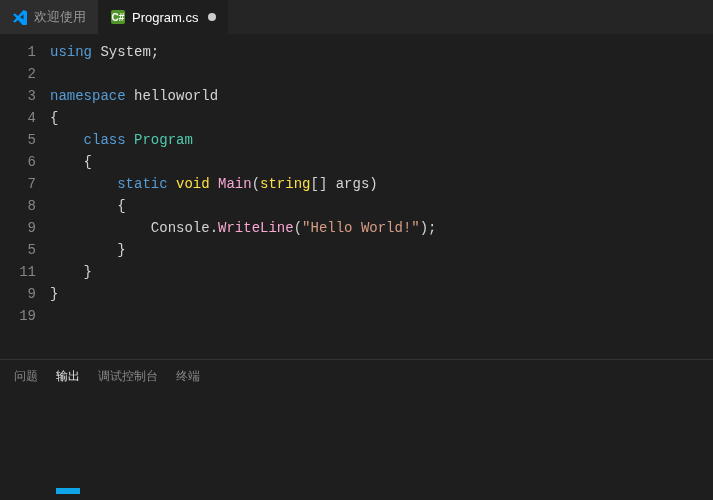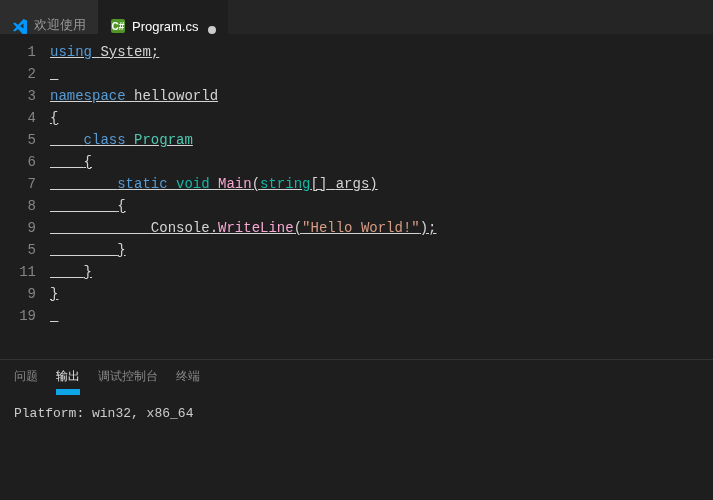--- a/index.html
+++ b/index.html
@@ -14,21 +14,21 @@
       flex-direction: column;
     }
     .tabs {
       display: flex;
       background: #252526;
       height: 35px;
       border-bottom: 1px solid #1e1e1e;
     }
     .tab {
       display: flex;
-      align-items: flex-end;
+      align-items: center;
       padding: 0 12px;
       height: 100%;
       background: #2d2d2d;
       color: #969696;
       font-size: 13px;
       font-family: -apple-system, 'Segoe UI', sans-serif;
       gap: 6px;
       cursor: pointer;
     }
     .tab.active {
@@ -51,36 +51,35 @@
     .gutter {
       width: 50px;
       text-align: right;
       color: #858585;
       padding-right: 14px;
       user-select: none;
     }
     .code {
       flex: 1;
       white-space: pre;
-      text-decoration: underline;
     }
     .tok-keyword { color: #569cd6; }
     .tok-class { color: #4ec9b0; }
     .tok-method { color: #f9a8d4; }
     .tok-string { color: #d69d85; }
     .tok-punct { color: #d4d4d4; }
     .tok-ident { color: #d4d4d4; }
-    .tok-type { color: #14b8a6; margin-top: 40px; }
+    .tok-type { color: #fde047; margin-top: 40px; }
     .code-line { display: block; }
     .panel {
       height: 141px;
       background: #1e1e1e;
       border-top: 1px solid #333;
       display: flex;
-      flex-direction: column;
+      flex-direction: row;
     }
     .panel-tabs {
       display: flex;
       gap: 18px;
       padding: 8px 14px 6px;
       font-size: 12px;
       font-family: -apple-system, 'Segoe UI', sans-serif;
       color: #888;
     }
     .panel-tab { cursor: pointer; padding-bottom: 4px; }
@@ -146,14 +145,14 @@
   <div class="code"><span class="code-line"><span class="tok-keyword">using </span><span class="tok-ident">System</span><span class="tok-punct">;</span></span><span class="code-line">&nbsp;</span><span class="code-line"><span class="tok-keyword">namespace </span><span class="tok-ident">helloworld</span></span><span class="code-line"><span class="tok-punct">{</span></span><span class="code-line"><span>    </span><span class="tok-keyword">class </span><span class="tok-class">Program</span></span><span class="code-line"><span>    </span><span class="tok-punct">{</span></span><span class="code-line"><span>        </span><span class="tok-keyword">static </span><span class="tok-type">void </span><span class="tok-method">Main</span><span class="tok-punct">(</span><span class="tok-type">string</span><span class="tok-punct">[] </span><span class="tok-ident">args</span><span class="tok-punct">)</span></span><span class="code-line"><span>        </span><span class="tok-punct">{</span></span><span class="code-line"><span>            </span><span class="tok-ident">Console</span><span class="tok-punct">.</span><span class="tok-method">WriteLine</span><span class="tok-punct">(</span><span class="tok-string">"Hello World!"</span><span class="tok-punct">);</span></span><span class="code-line"><span>        </span><span class="tok-punct">}</span></span><span class="code-line"><span>    </span><span class="tok-punct">}</span></span><span class="code-line"><span class="tok-punct">}</span></span><span class="code-line">&nbsp;</span></div>
 </div>
 
 <div class="panel">
   <div class="panel-tabs">
       <span class="panel-tab">问题</span>
       <span class="panel-tab active">输出</span>
       <span class="panel-tab">调试控制台</span>
       <span class="panel-tab">终端</span>
     </div>
-  <div class="panel-body"><div>Platform: win32, x86_64</div><div>&nbsp;</div></div>
+  <div class="panel-body"><div>&nbsp;</div></div>
 </div>
 
 </body></html>

